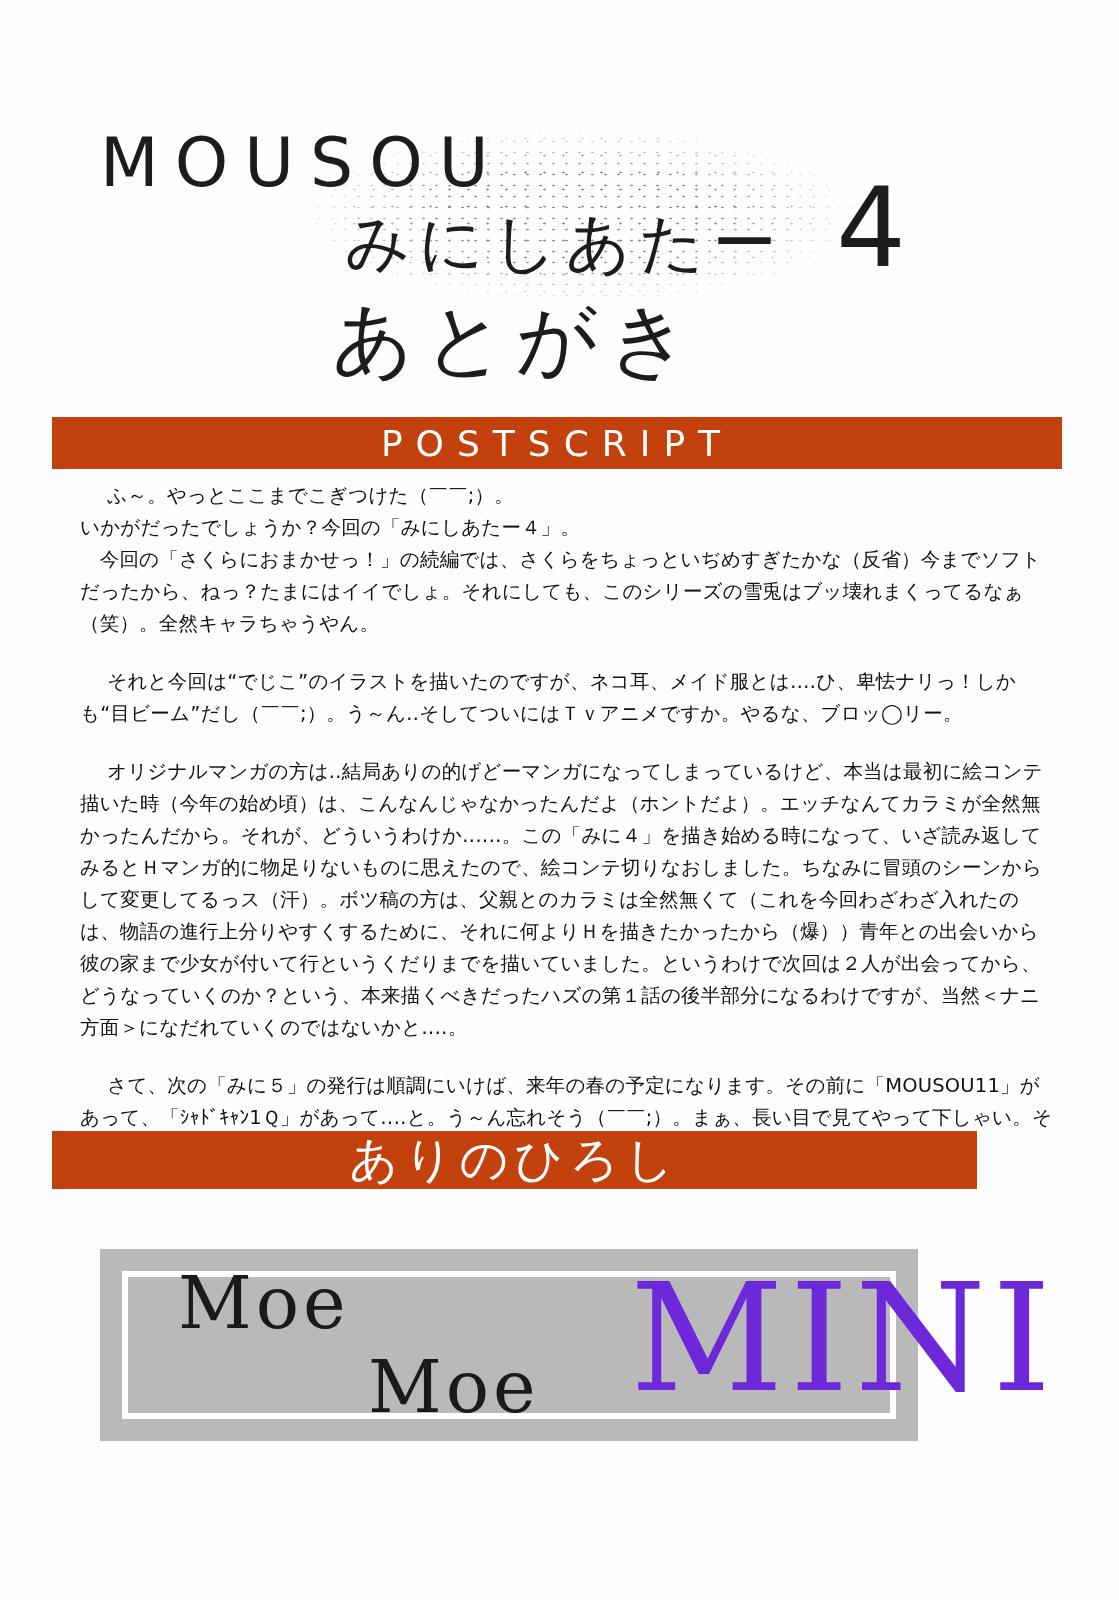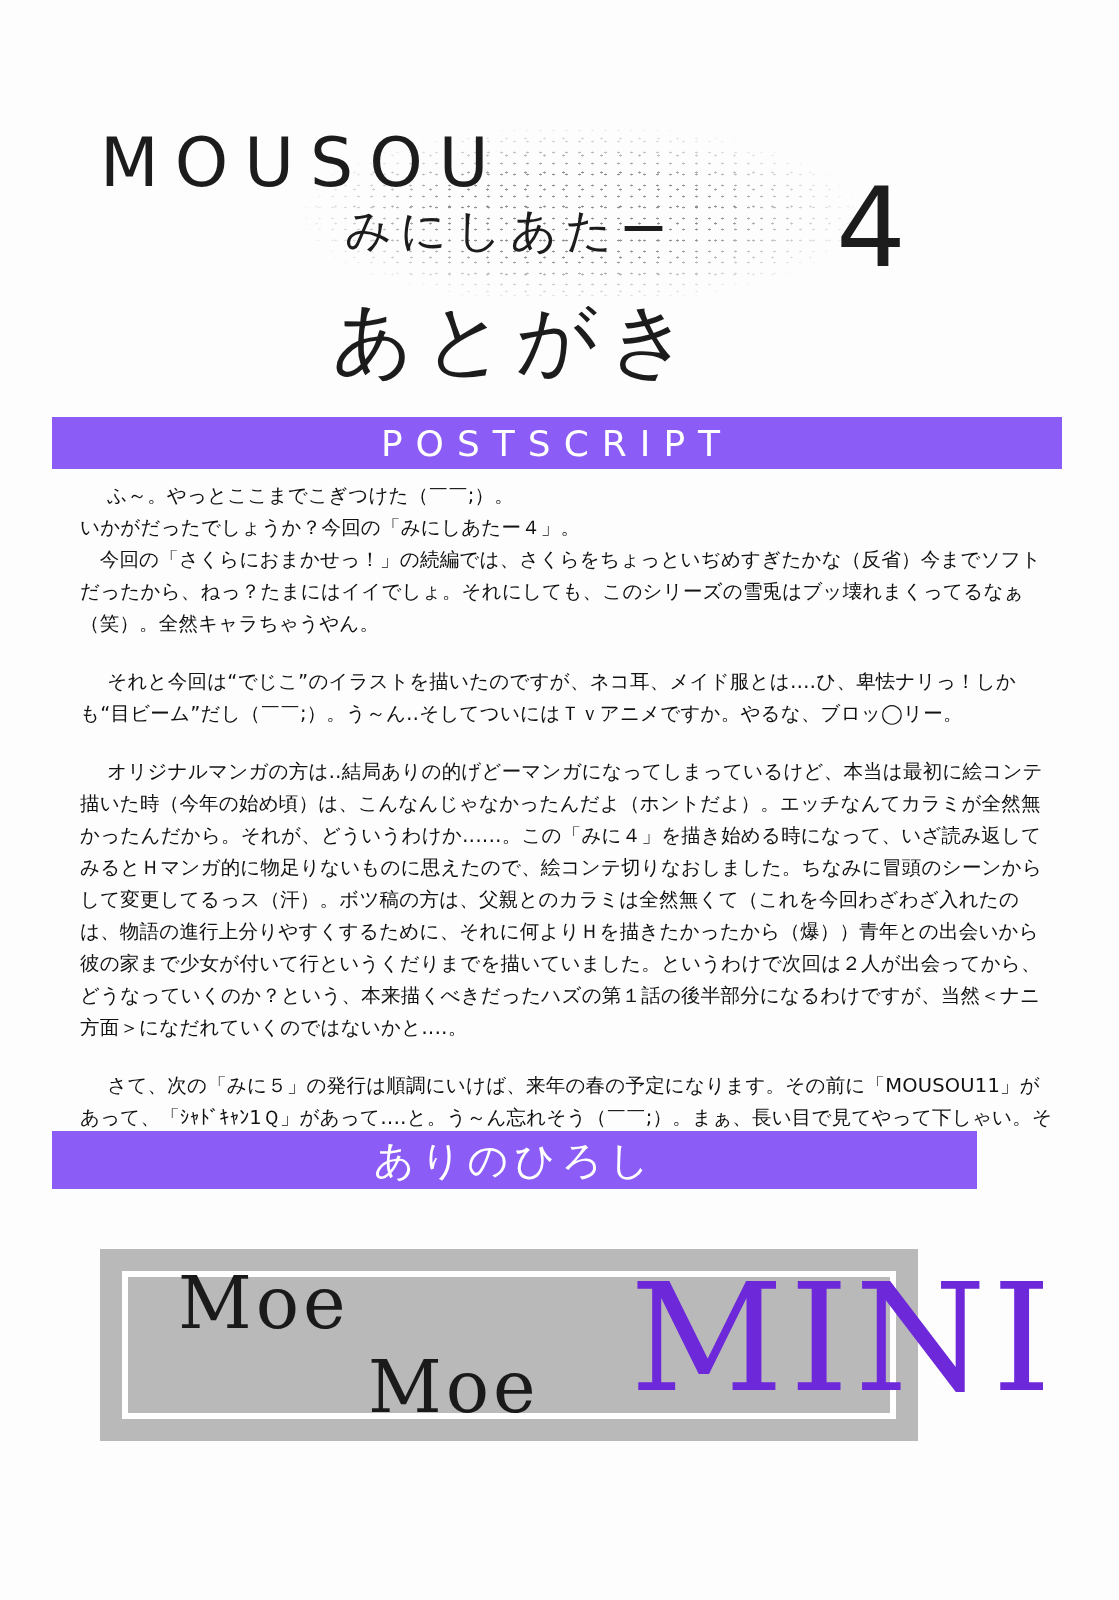--- a/index.html
+++ b/index.html
@@ -53,21 +53,21 @@
     font-size: 68px;
     letter-spacing: 16px;
     color: #1c1c1c;
     font-weight: 400;
   }
   .t-mini {
     position: absolute;
     left: 345px;
     top: 105px;
     font-family: "DejaVu Sans", sans-serif;
-    font-size: 46px;
+    font-size: 64px;
     letter-spacing: 8px;
     color: #1c1c1c;
   }
   .t-four {
     position: absolute;
     left: 836px;
     top: 78px;
     font-family: "DejaVu Sans", sans-serif;
     font-size: 110px;
     color: #1c1c1c;
@@ -79,42 +79,42 @@
     top: 192px;
     font-family: "DejaVu Sans", sans-serif;
     font-size: 80px;
     letter-spacing: 10px;
     color: #1c1c1c;
   }
 
   
   .banner {
     position: absolute;
-    background: #8b5cf6;
+    background: #c2410c;
     color: #ffffff;
     display: flex;
     align-items: center;
     justify-content: center;
   }
   .banner-postscript {
     left: 52px;
     top: 417px;
     width: 1010px;
     height: 52px;
     font-family: "DejaVu Sans", sans-serif;
     font-size: 36px;
     letter-spacing: 13px;
   }
   .banner-author {
     left: 52px;
     top: 1131px;
     width: 925px;
     height: 58px;
     font-family: "DejaVu Sans", sans-serif;
-    font-size: 40px;
+    font-size: 48px;
     letter-spacing: 6px;
   }
 
   
   .body-text {
     position: absolute;
     left: 72px;
     top: 480px;
     width: 985px;
     font-family: "DejaVu Sans", sans-serif;

